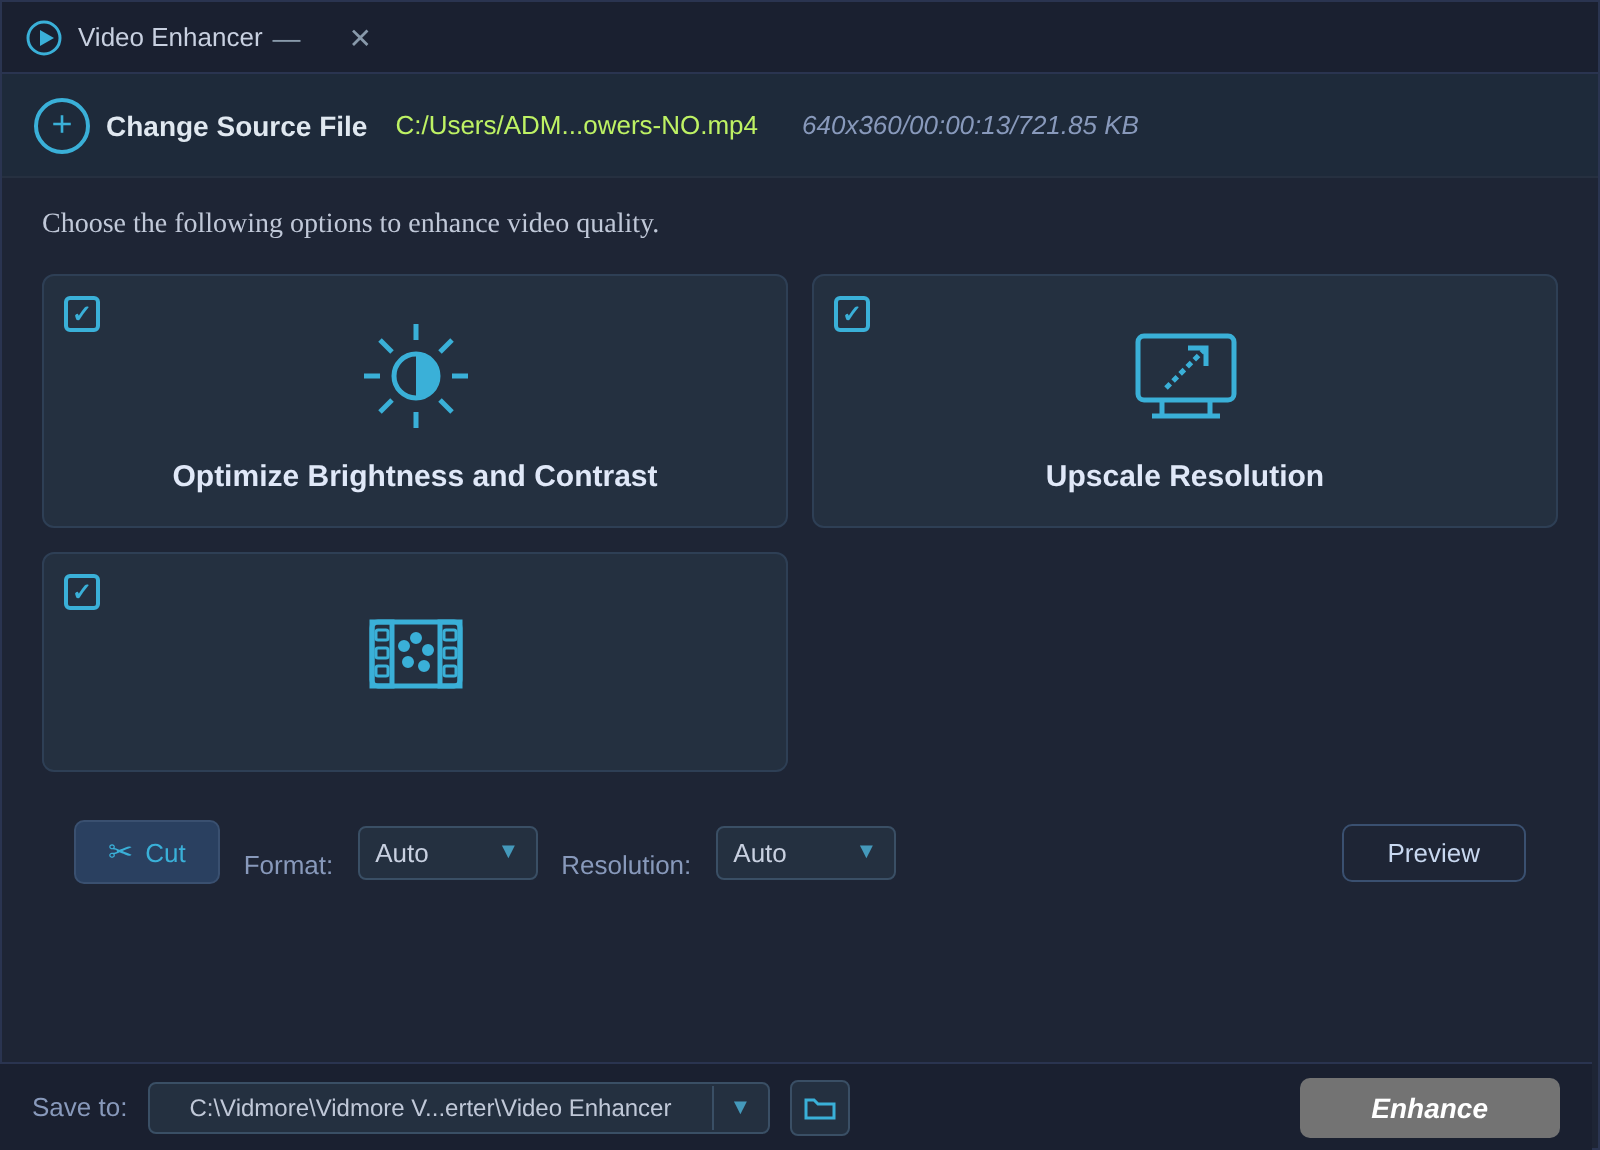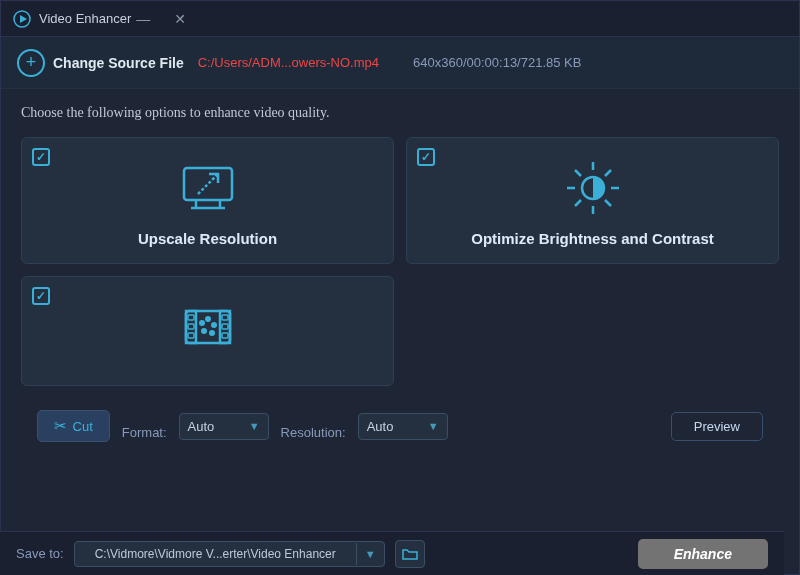--- a/index.html
+++ b/index.html
@@ -79,26 +79,27 @@
       flex-shrink: 0;
     }
     .change-source-label {
       font-size: 14px;
       font-weight: 600;
       color: #e0e8f0;
       white-space: nowrap;
     }
     .file-path {
       font-size: 13px;
-      color: #ef4444;
+      color: #bef264;
     }
     .file-info {
       font-size: 13px;
       color: #8899bb;
-      margin-left: 20px;
+      margin-left: 8px;
+      font-style: italic;
     }
 
     
     .main-content {
       padding: 16px 20px 12px 20px;
     }
     .prompt-text {
       font-size: 14px;
       color: #c0c8d8;
       margin-bottom: 16px;
@@ -215,21 +216,21 @@
       padding: 6px 22px;
       font-size: 13px;
       cursor: pointer;
     }
 
     
     .save-bar {
       position: absolute;
       bottom: 0;
       left: 0;
-      right: 16px;
+      right: 4px;
       height: 44px;
       background: #1a2030;
       border-top: 1px solid #2a3450;
       display: flex;
       align-items: center;
       padding: 0 16px;
       gap: 10px;
     }
     .save-label {
       font-size: 13px;
@@ -315,37 +316,20 @@
 <div class="main-content">
   <p class="prompt-text">Choose the following options to enhance video quality.</p>
 
   <div class="options-grid">
 
     <div class="option-card">
       <div class="card-checkbox checked"></div>
       <div class="card-icon">
         <svg viewBox="0 0 64 64" width="64" height="64">
 
-          <rect x="8" y="12" width="48" height="32" rx="3" stroke="#3ab0d8" stroke-width="2.5"></rect>
-          <line x1="20" y1="44" x2="20" y2="52" stroke="#3ab0d8" stroke-width="2.5"></line>
-          <line x1="44" y1="44" x2="44" y2="52" stroke="#3ab0d8" stroke-width="2.5"></line>
-          <line x1="15" y1="52" x2="49" y2="52" stroke="#3ab0d8" stroke-width="2.5"></line>
-
-          <line x1="22" y1="38" x2="42" y2="18" stroke="#3ab0d8" stroke-width="2.5" stroke-dasharray="3,2"></line>
-          <polyline points="33,18 42,18 42,27" stroke="#3ab0d8" stroke-width="2.5" fill="none"></polyline>
-        </svg>
-      </div>
-      <span class="card-label">Upscale Resolution</span>
-    </div>
-
-    <div class="option-card">
-      <div class="card-checkbox checked"></div>
-      <div class="card-icon">
-        <svg viewBox="0 0 64 64" width="64" height="64">
-
           <circle cx="32" cy="32" r="11" stroke="#3ab0d8" stroke-width="2.5"></circle>
 
           <line x1="32" y1="6" x2="32" y2="14" stroke="#3ab0d8" stroke-width="2.5"></line>
           <line x1="32" y1="50" x2="32" y2="58" stroke="#3ab0d8" stroke-width="2.5"></line>
           <line x1="6" y1="32" x2="14" y2="32" stroke="#3ab0d8" stroke-width="2.5"></line>
           <line x1="50" y1="32" x2="58" y2="32" stroke="#3ab0d8" stroke-width="2.5"></line>
           <line x1="14" y1="14" x2="20" y2="20" stroke="#3ab0d8" stroke-width="2.5"></line>
           <line x1="44" y1="44" x2="50" y2="50" stroke="#3ab0d8" stroke-width="2.5"></line>
           <line x1="50" y1="14" x2="44" y2="20" stroke="#3ab0d8" stroke-width="2.5"></line>
           <line x1="20" y1="44" x2="14" y2="50" stroke="#3ab0d8" stroke-width="2.5"></line>
@@ -354,20 +338,37 @@
         </svg>
       </div>
       <span class="card-label">Optimize Brightness and Contrast</span>
     </div>
 
     <div class="option-card">
       <div class="card-checkbox checked"></div>
       <div class="card-icon">
         <svg viewBox="0 0 64 64" width="64" height="64">
 
+          <rect x="8" y="12" width="48" height="32" rx="3" stroke="#3ab0d8" stroke-width="2.5"></rect>
+          <line x1="20" y1="44" x2="20" y2="52" stroke="#3ab0d8" stroke-width="2.5"></line>
+          <line x1="44" y1="44" x2="44" y2="52" stroke="#3ab0d8" stroke-width="2.5"></line>
+          <line x1="15" y1="52" x2="49" y2="52" stroke="#3ab0d8" stroke-width="2.5"></line>
+
+          <line x1="22" y1="38" x2="42" y2="18" stroke="#3ab0d8" stroke-width="2.5" stroke-dasharray="3,2"></line>
+          <polyline points="33,18 42,18 42,27" stroke="#3ab0d8" stroke-width="2.5" fill="none"></polyline>
+        </svg>
+      </div>
+      <span class="card-label">Upscale Resolution</span>
+    </div>
+
+    <div class="option-card">
+      <div class="card-checkbox checked"></div>
+      <div class="card-icon">
+        <svg viewBox="0 0 64 64" width="64" height="64">
+
           <rect x="10" y="16" width="44" height="32" rx="3" stroke="#3ab0d8" stroke-width="2.5"></rect>
           <rect x="10" y="16" width="10" height="32" rx="0" stroke="#3ab0d8" stroke-width="2.5"></rect>
           <rect x="44" y="16" width="10" height="32" rx="0" stroke="#3ab0d8" stroke-width="2.5"></rect>
 
           <rect x="12" y="20" width="6" height="5" rx="1" stroke="#3ab0d8" stroke-width="1.5"></rect>
           <rect x="12" y="29" width="6" height="5" rx="1" stroke="#3ab0d8" stroke-width="1.5"></rect>
           <rect x="12" y="38" width="6" height="5" rx="1" stroke="#3ab0d8" stroke-width="1.5"></rect>
 
           <rect x="46" y="20" width="6" height="5" rx="1" stroke="#3ab0d8" stroke-width="1.5"></rect>
           <rect x="46" y="29" width="6" height="5" rx="1" stroke="#3ab0d8" stroke-width="1.5"></rect>

